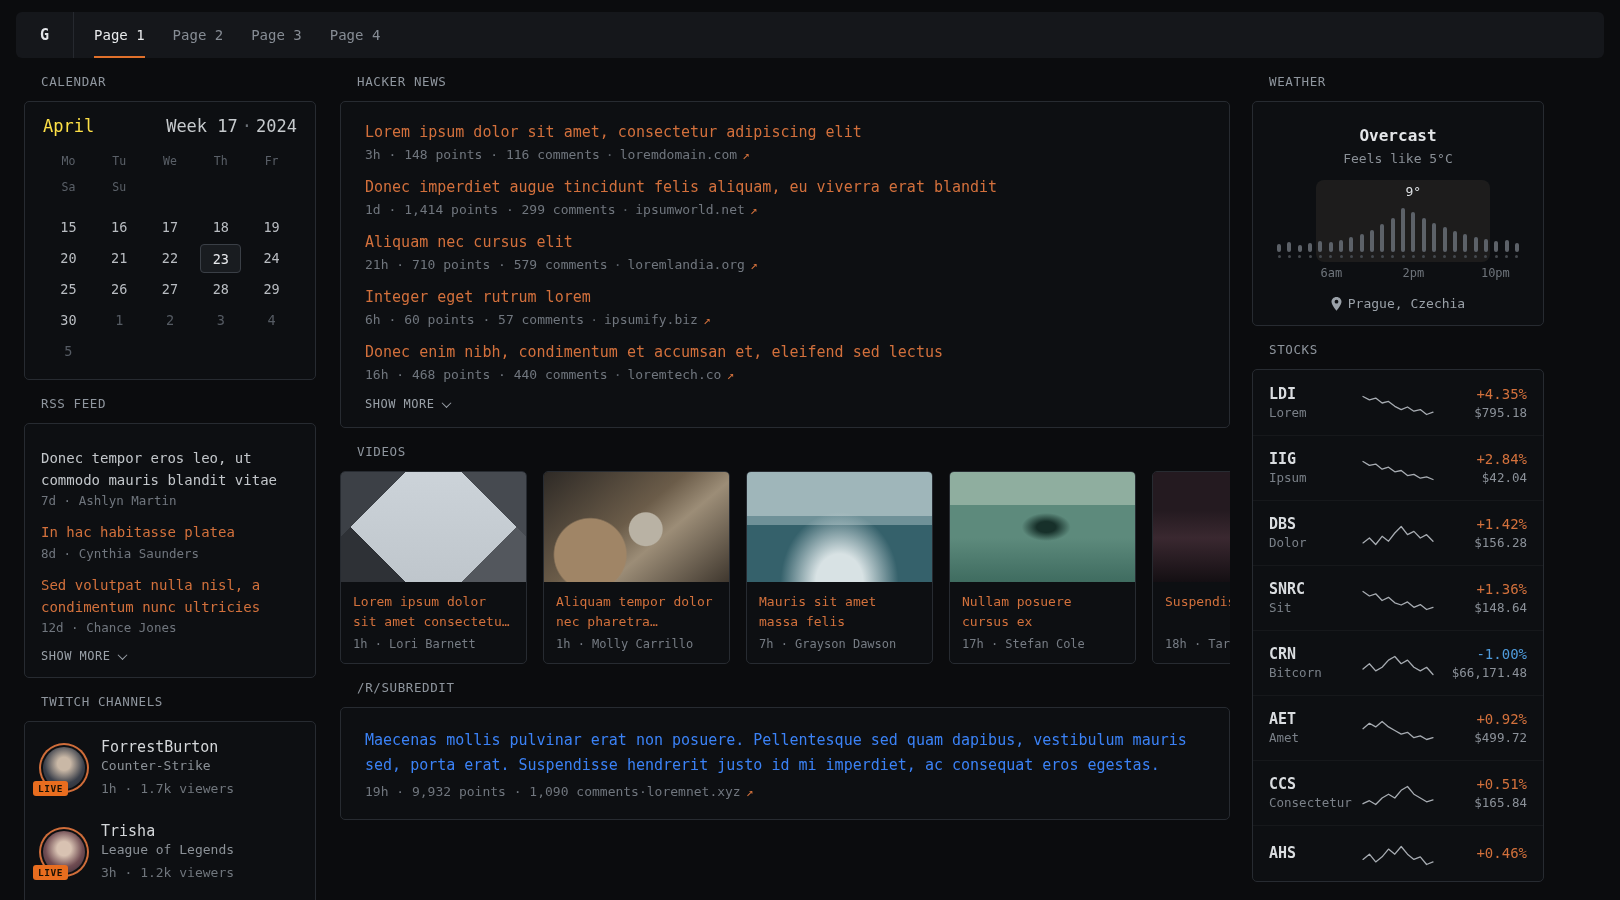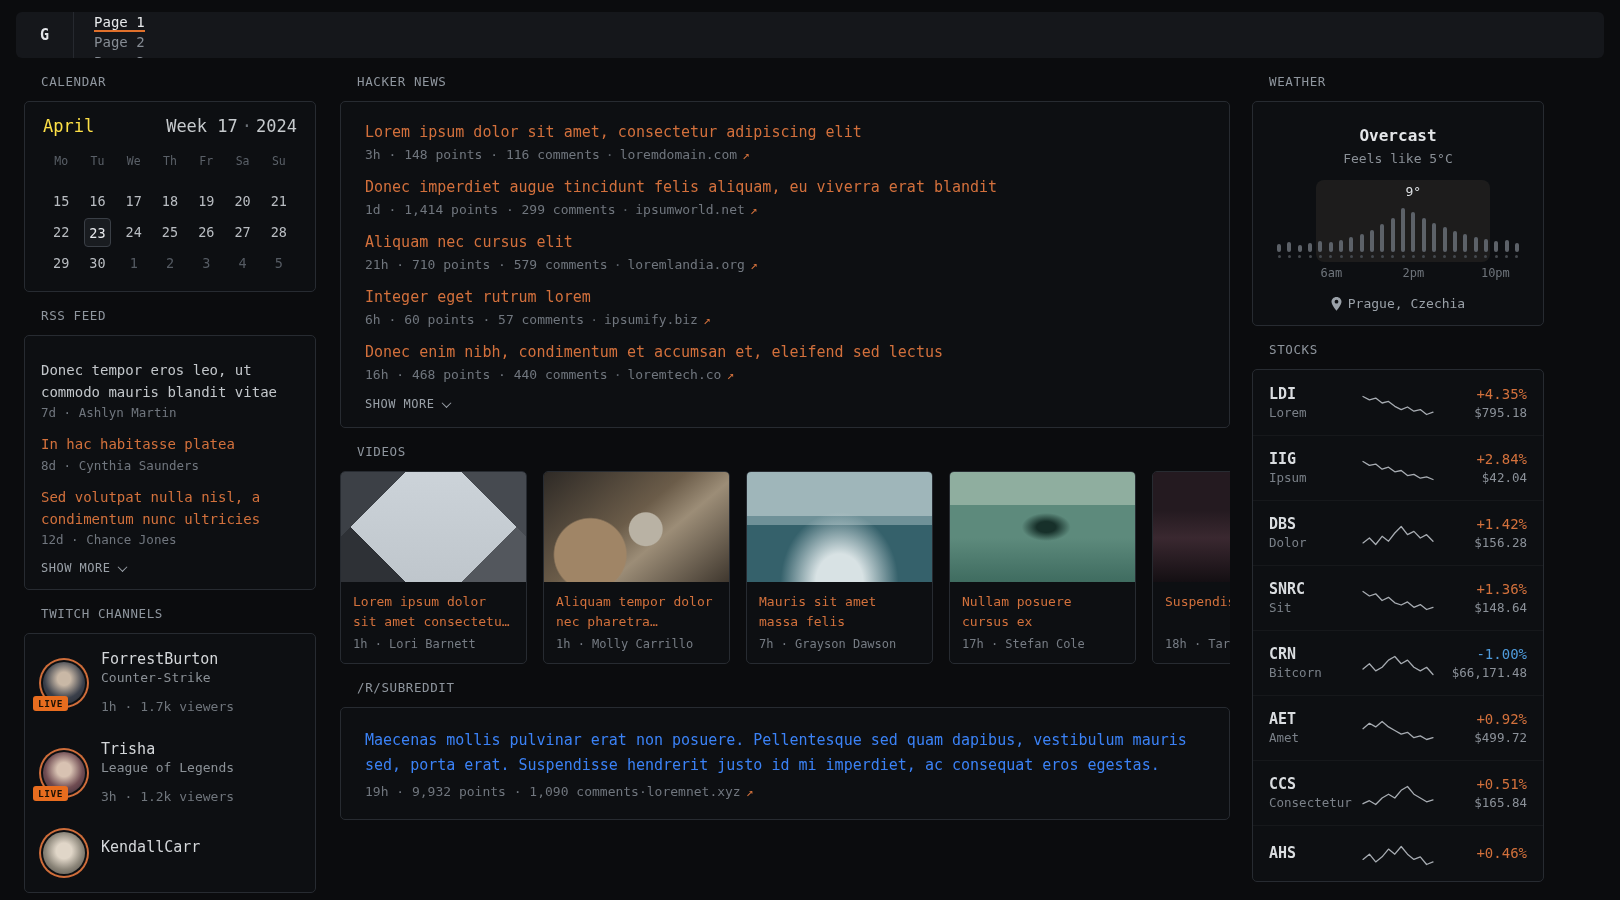--- a/index.html
+++ b/index.html
@@ -5,42 +5,42 @@
   html,body{margin:0;padding:0;background:#0b0c0e;}
   body{width:1620px;height:900px;overflow:hidden;position:relative;
        font-family:"DejaVu Sans Mono","Liberation Mono",monospace;color:#d2d5d9;}
   *{box-sizing:border-box;}
 
   
   .topbar{margin:12px 16px 0;height:46px;background:#15171b;border-radius:6px;
           display:flex;align-items:stretch;overflow:hidden;}
   .logo{display:flex;align-items:center;padding:0 24px 0 24px;border-right:1px solid #26292f;
         color:#e3e5e8;font-weight:700;font-size:15px;cursor:pointer;}
-  .tabs{display:flex;margin-left:20px;flex-direction:column;}
+  .tabs{display:flex;margin-left:20px;}
   .tab{display:flex;align-items:center;margin-right:28px;font-size:14px;color:#868c94;
        border-bottom:2px solid transparent;padding-top:2px;cursor:pointer;}
   .tab.active{color:#e8eaec;border-bottom-color:#e0702b;}
 
   
   .layout{display:flex;align-items:flex-start;padding-left:24px;}
   .col-left{width:292px;flex:0 0 auto;}
   .col-mid{width:890px;flex:0 0 auto;margin-left:24px;}
   .col-right{width:292px;flex:0 0 auto;margin-left:22px;}
 
   .widget-header{margin:16px 0 12px;padding-left:17px;font-size:12.5px;letter-spacing:.6px;
                  color:#8f969e;}
   .card{border:1px solid #272b31;border-radius:5px;background:#0d0f12;}
 
   
   .cal-card{padding:14px 18px 12px;}
   .cal-top{display:flex;justify-content:space-between;align-items:baseline;}
   .cal-month{font-size:17px;color:#fde047;}
   .cal-week{font-size:17px;color:#c6cacd;}
   .cal-week .sep{color:#6a7077;margin:0 4px;}
-  .cal-grid{display:grid;grid-template-columns:repeat(7,1fr);margin-top:12px;text-align:center;}
+  .cal-grid{display:grid;grid-template-columns:repeat(5,1fr);margin-top:12px;text-align:center;}
   .dow{font-size:11.5px;color:#5a6068;height:26px;line-height:26px;}
   .day{font-size:13.5px;color:#b9bdc2;height:31px;line-height:31px;}
   .day.dim{color:#555b63;}
   .day.selected{background:#191c20;border:1px solid #3a3f46;border-radius:4px;
                 line-height:28px;height:29px;margin:1px 5px 0;color:#e8eaed;}
 
   
   .rss-card{padding:16px 16px 14px;}
   .rss-item{margin-bottom:14px;margin-top:8px;}
   .rss-title{font-size:14px;line-height:1.55;color:#c3c7cb;cursor:pointer;}
@@ -58,21 +58,21 @@
   .avatar{width:46px;height:46px;border-radius:50%;box-shadow:0 0 0 2px #cf6d3a;
           position:relative;flex:0 0 auto;}
   .avatar .pic{position:absolute;inset:2px;border-radius:50%;}
   .av1 .pic{background:radial-gradient(circle at 50% 40%,#c9b8a6 0 20%,#3a3f4a 60%,#23262c 100%);}
   .av2 .pic{background:radial-gradient(circle at 50% 42%,#d8c2b2 0 22%,#704c52 58%,#2e2430 100%);}
   .av3 .pic{background:radial-gradient(circle at 50% 45%,#e0d6c8 0 25%,#8a8478 60%,#4a463f 100%);}
   .live{position:absolute;left:-8px;bottom:-5px;background:#e86d1f;color:#1a1205;
         font-size:9.5px;font-weight:700;letter-spacing:.5px;padding:2px 5px;border-radius:3px;}
   .tw-name{font-size:15px;color:#d4d7da;line-height:18px;}
   .tw-game{font-size:13px;color:#8b9197;line-height:17px;margin-top:1px;}
-  .tw-meta{font-size:13px;color:#70767d;line-height:17px;margin-top:12px;}
+  .tw-meta{font-size:13px;color:#70767d;line-height:17px;margin-top:6px;}
 
   
   .hn-card{padding:20px 24px 16px;}
   .hn-item{margin-bottom:15px;}
   .hn-title{font-size:15px;color:#d3703c;line-height:1.4;cursor:pointer;}
   .hn-meta{font-size:13px;color:#70767e;margin-top:4px;}
   .hn-meta .sep{margin:0 6px;color:#5c626a;}
   .domain{cursor:pointer;}
   .arrow{color:#d3713c;margin-left:5px;font-size:12.5px;}
   .sub-card{padding:20px 24px;}

